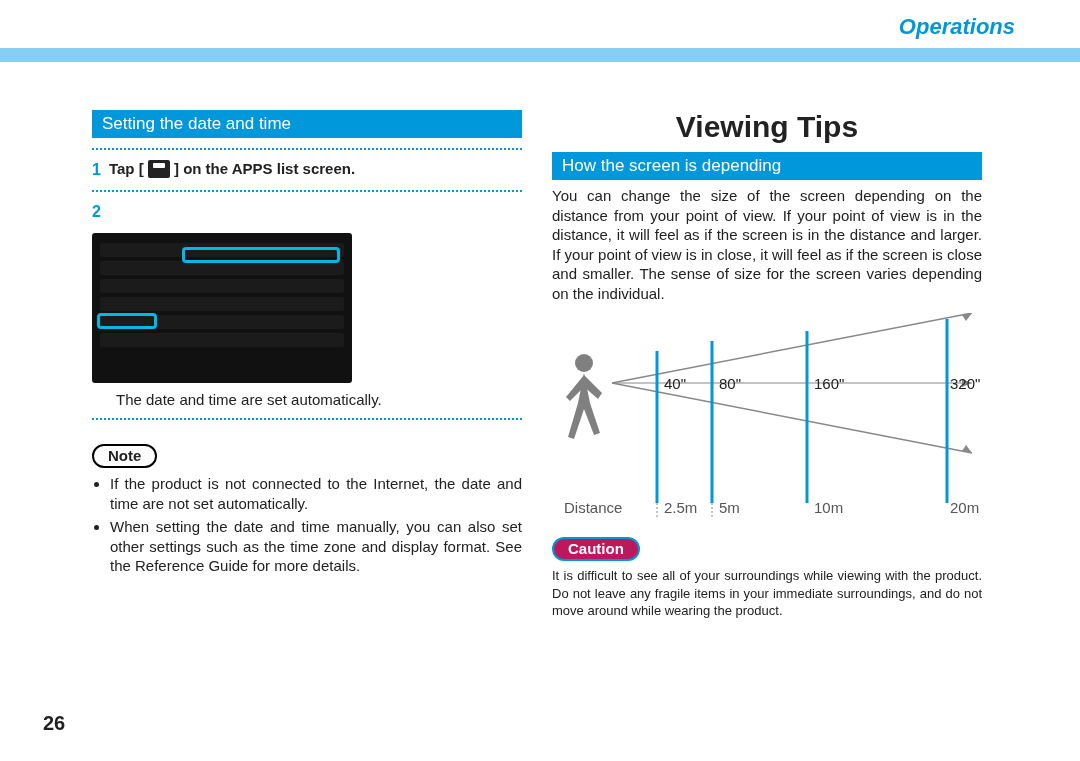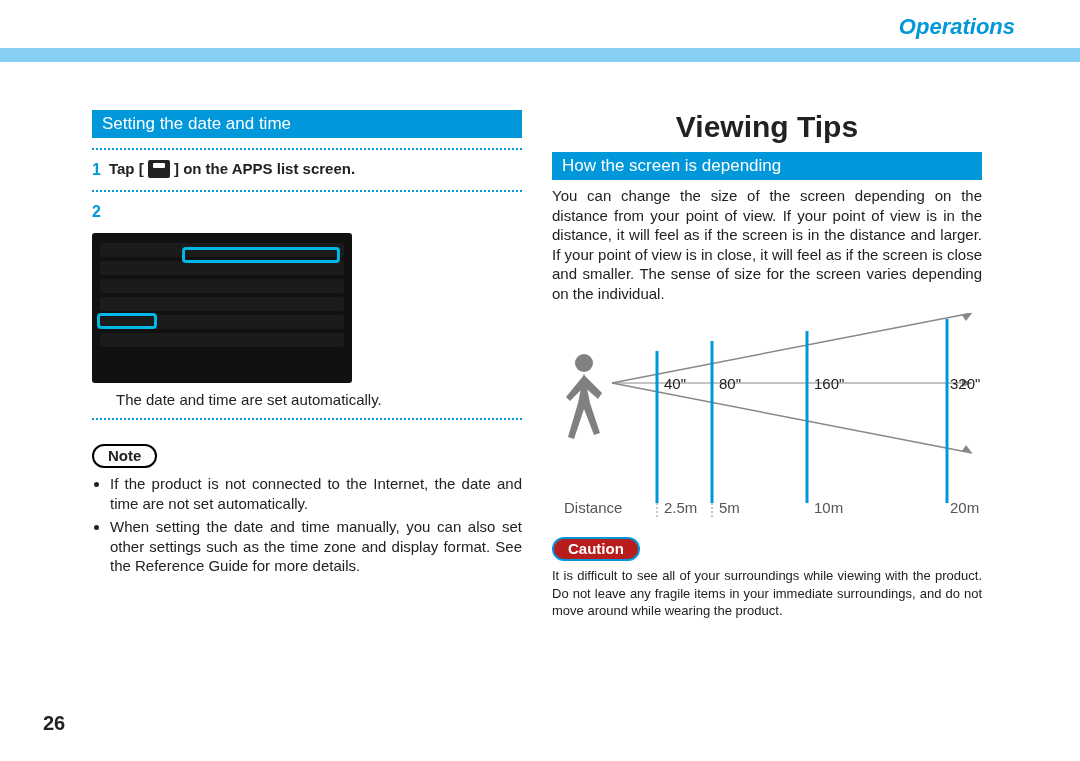--- a/index.html
+++ b/index.html
@@ -75,21 +75,21 @@
   .indent-text { margin-left: 24px; font-size:15px; }
   .note-pill, .caution-pill {
     display:inline-block;
     border: 2px solid #000;
     border-radius: 12px;
     padding: 1px 14px 2px 14px;
     font-weight:700;
     font-size:15px;
     margin: 14px 0 6px 0;
   }
-  .caution-pill { background:#b91c1c; color:#fff; border-color:#0097db; }
+  .caution-pill { background:#be185d; color:#fff; border-color:#0097db; }
   .bullets { padding-left: 18px; font-size:15px; line-height:1.3; }
   .bullets li { margin-bottom: 4px; text-align: justify; }
   .h2-title { font-size:30px; font-weight:800; margin-bottom:8px;text-align:center; }
   .diagram { position:relative; width:430px; height:210px; margin-top:10px; }
   .diagram svg { position:absolute; top:0; left:0; }
   .page-number {
     position:absolute; left:43px; bottom:26px; font-size:20px; font-weight:800;
   }
   .caution-text { font-size:13px; line-height:1.35; text-align: justify; }
 </style>

